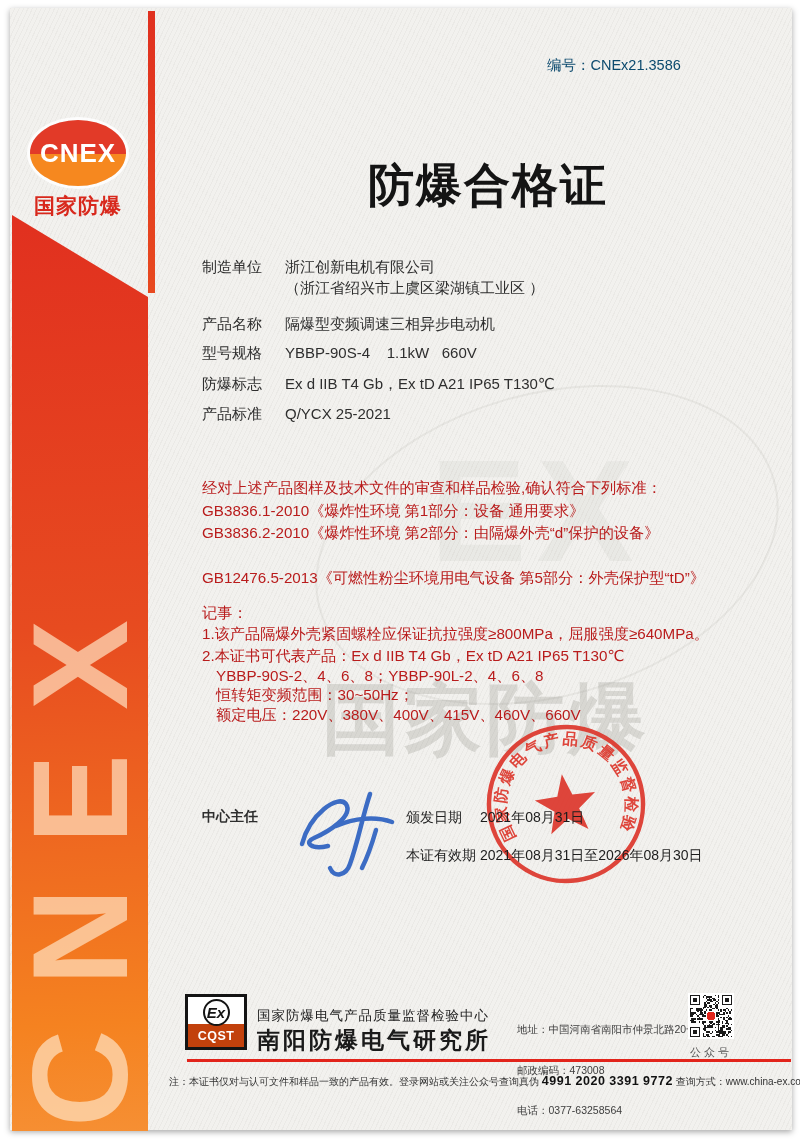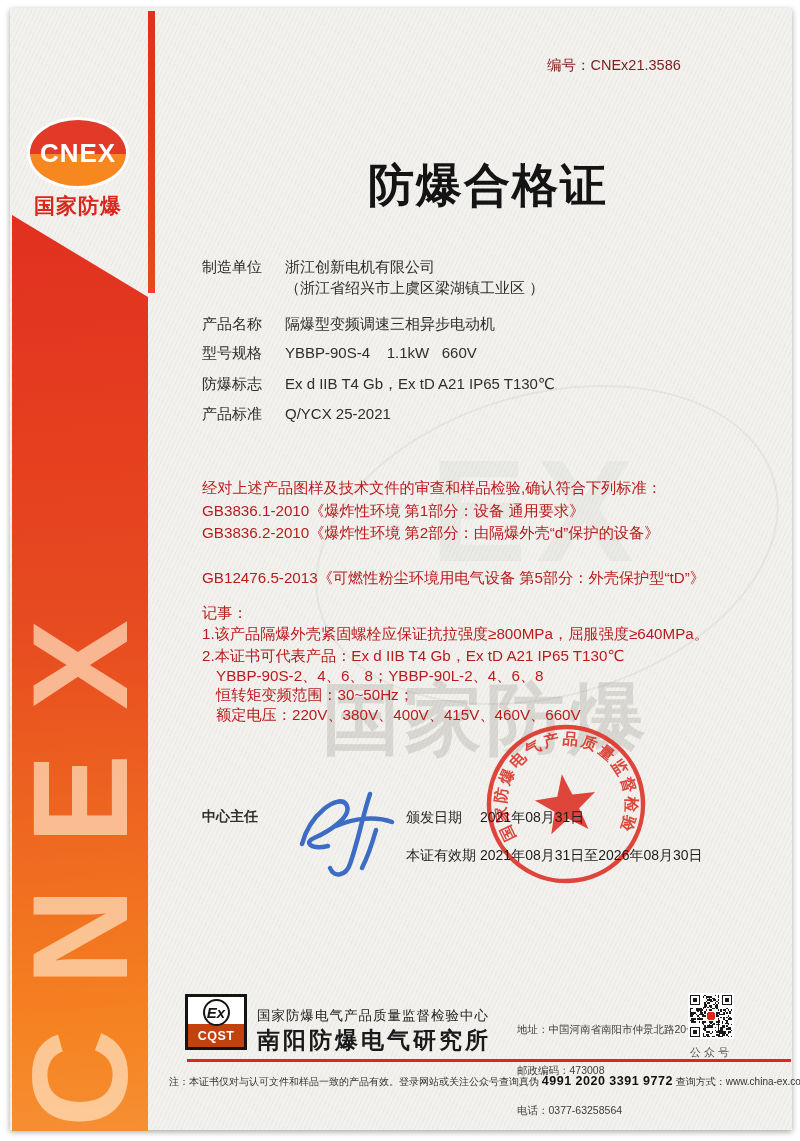--- a/index.html
+++ b/index.html
@@ -7,21 +7,21 @@
   .paper{position:absolute;left:10px;top:8px;width:782px;height:1122px;background:#f2f1ee;
     box-shadow:0 2px 6px rgba(0,0,0,.35);}
   .tex{position:absolute;inset:0;pointer-events:none;
     background:repeating-linear-gradient(115deg,rgba(110,105,95,.055) 0 1px,transparent 1px 4px);}
   
   .wm-ellipse{position:absolute;left:300px;top:385px;width:470px;height:300px;border:2px solid rgba(130,128,120,.10);
     border-radius:50%;transform:rotate(-16deg);}
   .wm-ex{position:absolute;left:420px;top:420px;font-size:145px;font-weight:800;color:rgba(130,128,120,.07);letter-spacing:10px;}
   .wm-text{position:absolute;left:312px;top:660px;font-size:78px;font-weight:700;color:rgba(125,122,115,.22);letter-spacing:4px;white-space:nowrap;}
   
-  .cert-no{position:absolute;left:537px;top:48px;font-size:14.5px;color:#7f1d1d;white-space:pre;}
+  .cert-no{position:absolute;left:537px;top:48px;font-size:14.5px;color:#0c4a6e;white-space:pre;}
   .vline{position:absolute;left:138px;top:3px;width:7px;height:282px;background:linear-gradient(180deg,#e0301f,#e8491f);}
   .logo-ellipse{position:absolute;left:20px;top:112px;width:96px;height:66px;border-radius:50%;
     background:linear-gradient(180deg,#e23a28 0 52%,#f6881f 52% 100%);box-shadow:0 0 0 3px rgba(255,255,255,.85);
     display:flex;align-items:center;justify-content:center;}
   .logo-ellipse span{color:#fff;font-weight:800;font-size:26px;letter-spacing:1px;}
   .logo-sub{position:absolute;left:20px;top:184px;width:96px;text-align:center;font-size:21px;font-weight:700;
     color:#d8281c;letter-spacing:1px;white-space:nowrap;}
   .band{position:absolute;left:2px;top:207px;width:136px;height:916px;
     background:linear-gradient(177deg,#e1301f 0%,#e74b20 45%,#f58220 88%,#f68f33 100%);
     clip-path:polygon(0 0,100% 82px,100% 100%,0 100%);}

